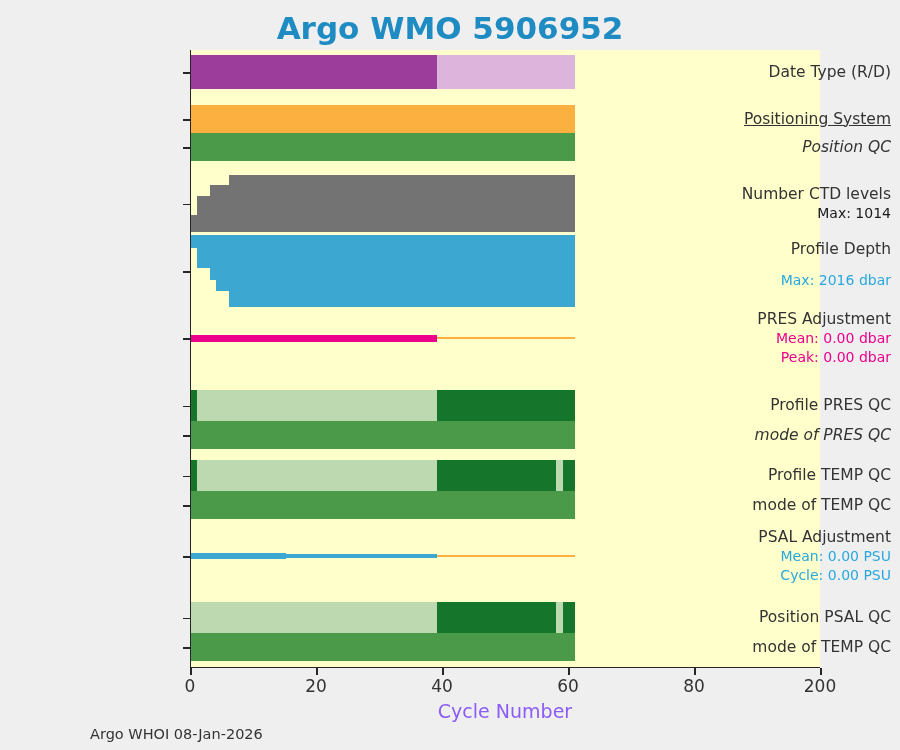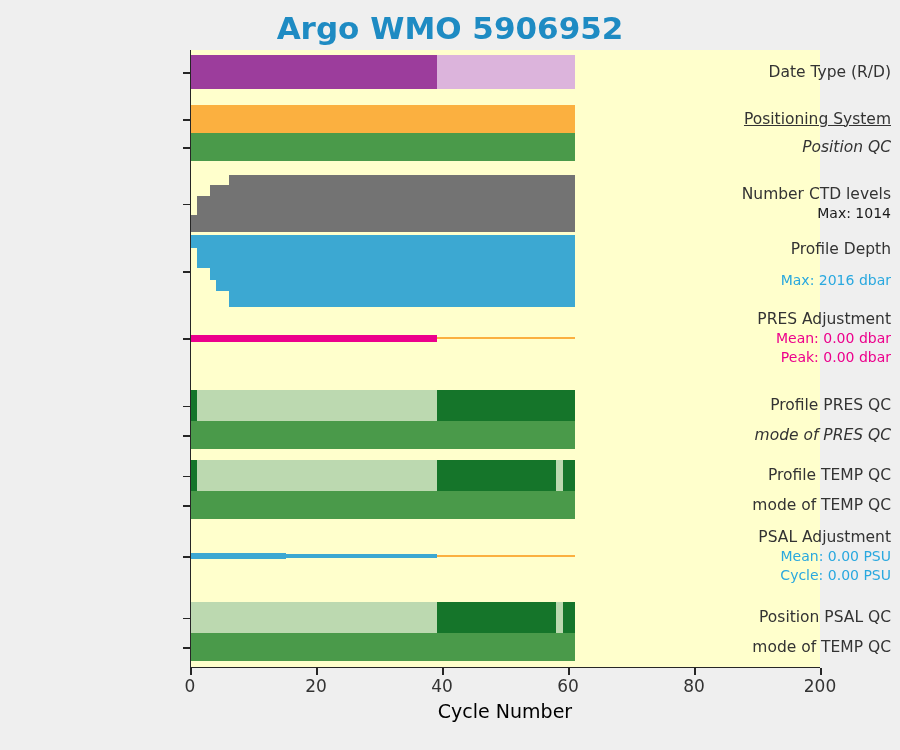--- a/index.html
+++ b/index.html
@@ -49,21 +49,21 @@
 
   
   .xtick{position:absolute;width:1.5px;height:7px;background:#262626;}
   .xlab{
     position:absolute;top:676px;
     font-size:17px;color:#333333;
     text-align:center;width:60px;
   }
   .xtitle{
     position:absolute;left:190px;top:700px;width:630px;
-    text-align:center;font-size:19px;color:#000000;
+    text-align:center;font-size:19px;color:#8b5cf6;
   }
   .footer{
     position:absolute;left:90px;top:726px;
     font-size:14.5px;color:#333333;
   }
 </style>
 </head>
 <body>
 
 <div id="figure">
@@ -153,13 +153,14 @@
       <div class="xlab" style="left: 412px;">40</div>
       <div class="xtick" style="left: 568px; top: 668px;"></div>
       <div class="xlab" style="left: 538px;">60</div>
       <div class="xtick" style="left: 694px; top: 668px;"></div>
       <div class="xlab" style="left: 664px;">80</div>
       <div class="xtick" style="left: 820px; top: 668px;"></div>
       <div class="xlab" style="left: 790px;">200</div>
     </div>
 
   <div class="xtitle">Cycle Number</div>
+  <div class="footer">Argo WHOI 08-Jan-2026</div>
 </div>
 
 </body></html>

